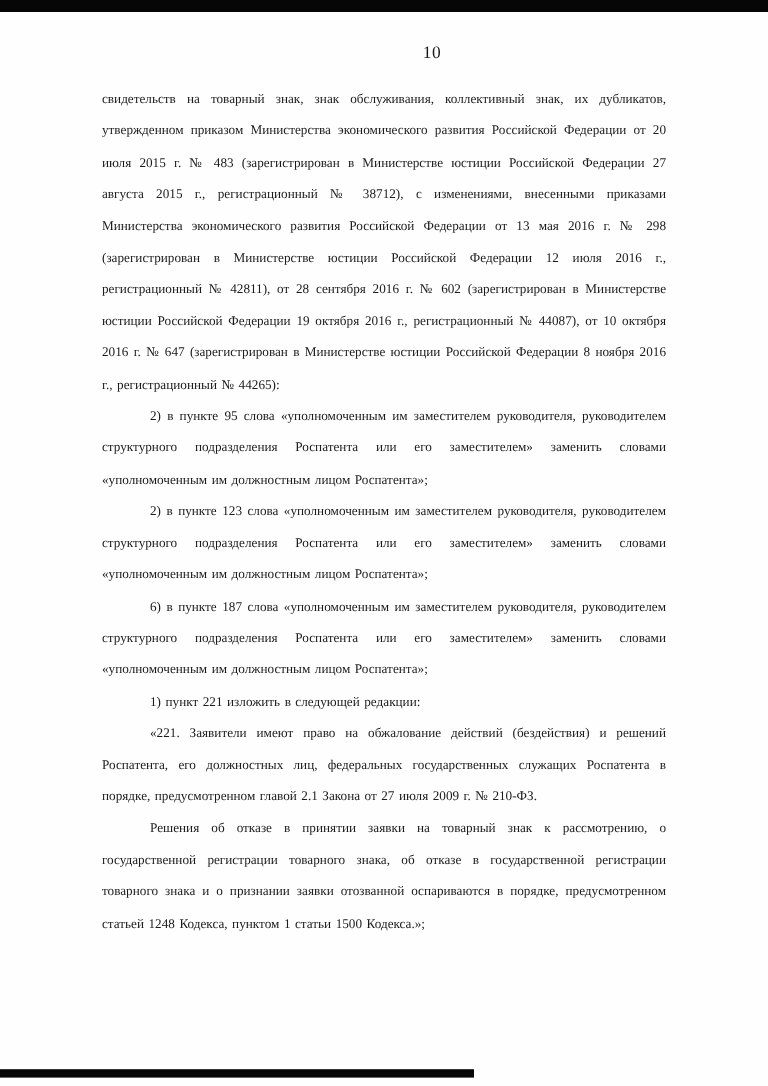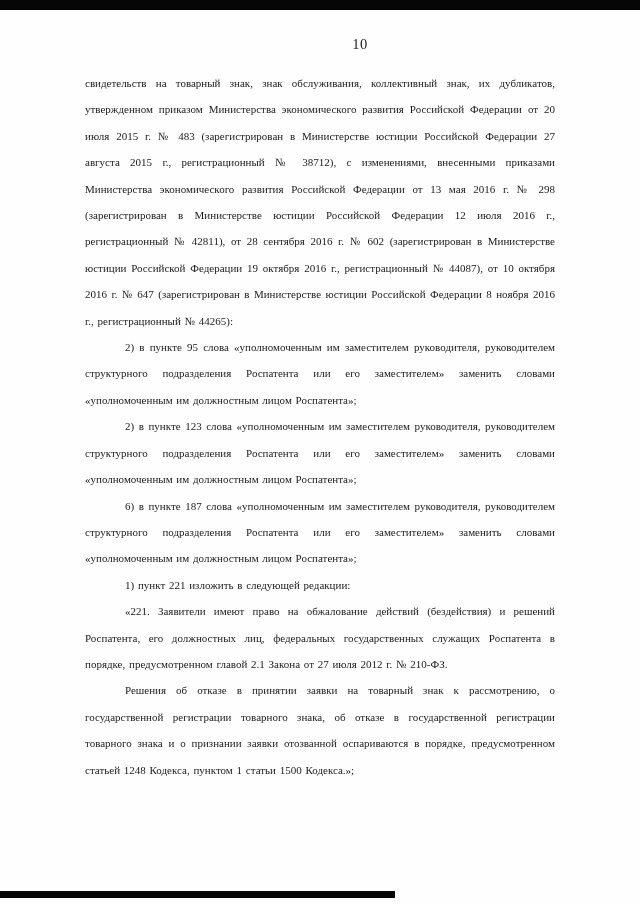--- a/index.html
+++ b/index.html
@@ -68,20 +68,20 @@
   <div class="scan-bar-top"></div>
 
   <div class="page-number">10</div>
 
   <div class="content">
     <p class="no-indent">свидетельств на товарный знак, знак обслуживания, коллективный знак, их дубликатов, утвержденном приказом Министерства экономического развития Российской Федерации от 20 июля 2015 г. № 483 (зарегистрирован в Министерстве юстиции Российской Федерации 27 августа 2015 г., регистрационный № 38712), с изменениями, внесенными приказами Министерства экономического развития Российской Федерации от 13 мая 2016 г. № 298 (зарегистрирован в Министерстве юстиции Российской Федерации 12 июля 2016 г., регистрационный № 42811), от 28 сентября 2016 г. № 602 (зарегистрирован в Министерстве юстиции Российской Федерации 19 октября 2016 г., регистрационный № 44087), от 10 октября 2016 г. № 647 (зарегистрирован в Министерстве юстиции Российской Федерации 8 ноября 2016 г., регистрационный № 44265):</p>
     <p>2) в пункте 95 слова «уполномоченным им заместителем руководителя, руководителем структурного подразделения Роспатента или его заместителем» заменить словами «уполномоченным им должностным лицом Роспатента»;</p>
     <p>2) в пункте 123 слова «уполномоченным им заместителем руководителя, руководителем структурного подразделения Роспатента или его заместителем» заменить словами «уполномоченным им должностным лицом Роспатента»;</p>
     <p>6) в пункте 187 слова «уполномоченным им заместителем руководителя, руководителем структурного подразделения Роспатента или его заместителем» заменить словами «уполномоченным им должностным лицом Роспатента»;</p>
     <p>1) пункт 221 изложить в следующей редакции:</p>
-    <p>«221. Заявители имеют право на обжалование действий (бездействия) и решений Роспатента, его должностных лиц, федеральных государственных служащих Роспатента в порядке, предусмотренном главой 2.1 Закона от 27 июля 2012 г. № 210-ФЗ.</p>
+    <p>«221. Заявители имеют право на обжалование действий (бездействия) и решений Роспатента, его должностных лиц, федеральных государственных служащих Роспатента в порядке, предусмотренном главой 2.1 Закона от 27 июля 2009 г. № 210-ФЗ.</p>
     <p>Решения об отказе в принятии заявки на товарный знак к рассмотрению, о государственной регистрации товарного знака, об отказе в государственной регистрации товарного знака и о признании заявки отозванной оспариваются в порядке, предусмотренном статьей 1248 Кодекса, пунктом 1 статьи 1500 Кодекса.»;</p>
 
   </div>
 
   <div class="scan-bar-bottom"></div>
 
 </div>
 
 </body></html>

